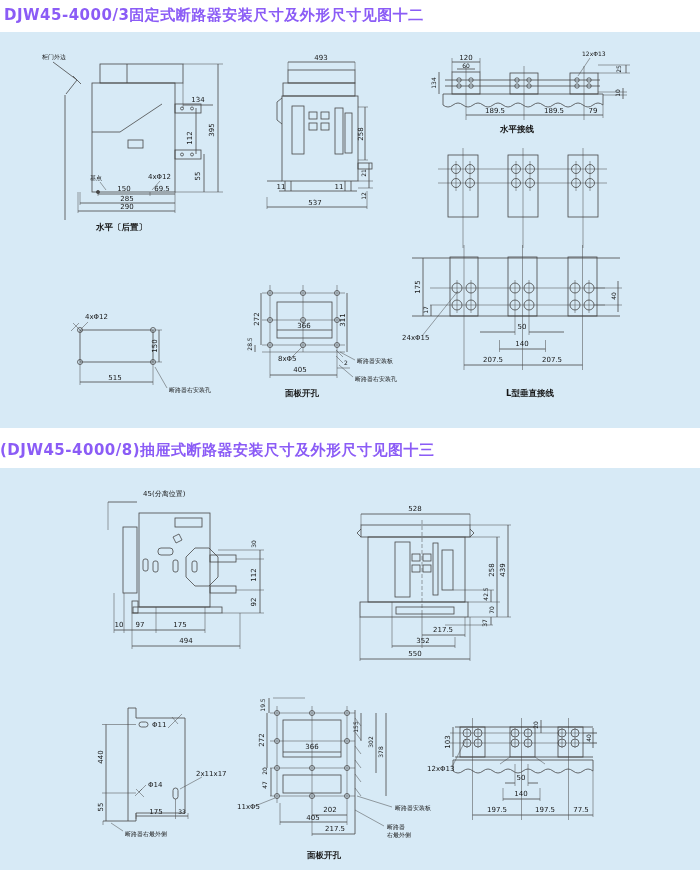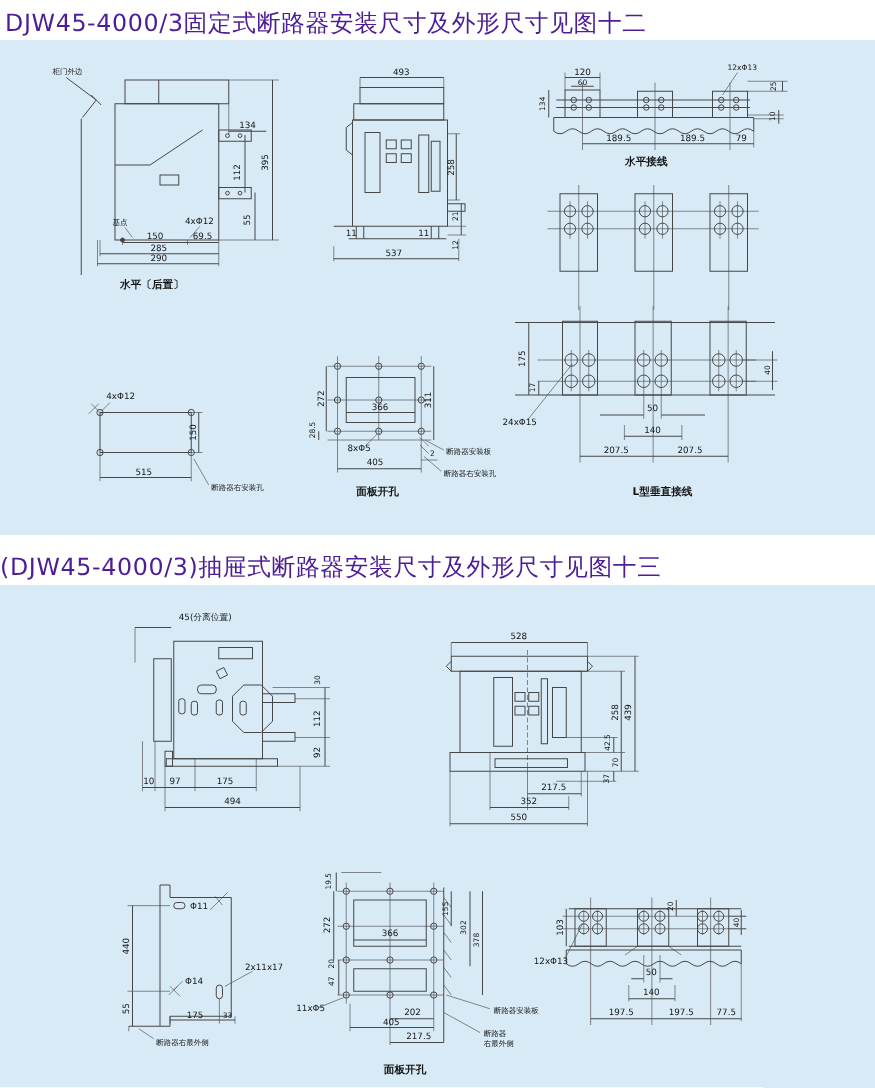--- a/index.html
+++ b/index.html
@@ -1,35 +1,35 @@
 <!DOCTYPE html>
 <html><head>
 <meta charset="utf-8">
 <style>
   *{margin:0;padding:0;box-sizing:border-box}
   html,body{width:700px;height:870px}
   body{position:relative;background:#fff;font-family:"DejaVu Sans","Liberation Sans",sans-serif;overflow:hidden}
-  .title{position:absolute;font-weight:normal;font-size:19px;color:#4c1d95;letter-spacing:.5px;white-space:nowrap}
+  .title{position:absolute;font-weight:bold;font-size:15px;color:#8b5cf6;letter-spacing:.5px;white-space:nowrap}
   .panel{position:absolute;left:0;width:700px;background:#d7eaf6}
   svg.draw{position:absolute;overflow:visible}
   .ln line,.ln rect,.ln path,.ln polyline,.ln polygon,.ln circle,.ln ellipse{fill:none;stroke:#474747;stroke-width:.8}
   .ln .thin{stroke-width:.5}
   .ln .dash{stroke-dasharray:4 2}
   .ln .dot{fill:#474747}
   text{fill:#161616;font-size:7px;font-family:"DejaVu Sans","Liberation Sans",sans-serif}
   text.sm{font-size:6px}
   text.cap{font-size:8.5px;font-weight:bold}
   .mid{text-anchor:middle}
 </style>
 </head>
 <body>
 
 <div class="title" style="left:4px;top:6px">DJW45-4000/3固定式断路器安装尺寸及外形尺寸见图十二</div>
 <div class="panel" style="top:32px;height:396px"></div>
-<div class="title" style="left:0;top:441px">(DJW45-4000/3)抽屉式断路器安装尺寸及外形尺寸见图十三</div>
+<div class="title" style="left:0;top:441px">(DJW45-4000/8)抽屉式断路器安装尺寸及外形尺寸见图十三</div>
 <div class="panel" style="top:468px;height:402px"></div>
 
 <svg class="draw" style="left:40px;top:50px" width="220" height="185" viewBox="0 0 220 185">
   <g class="ln">
     <line x1="25" y1="45" x2="25" y2="170"></line>
     <polyline points="13,12 37,30 26,44"></polyline>
     <line x1="33" y1="26" x2="41" y2="34"></line>
     <rect x="60" y="14" width="83" height="19"></rect>
     <line x1="87" y1="14" x2="87" y2="33"></line>
     <rect x="52" y="33" width="83" height="109"></rect>

